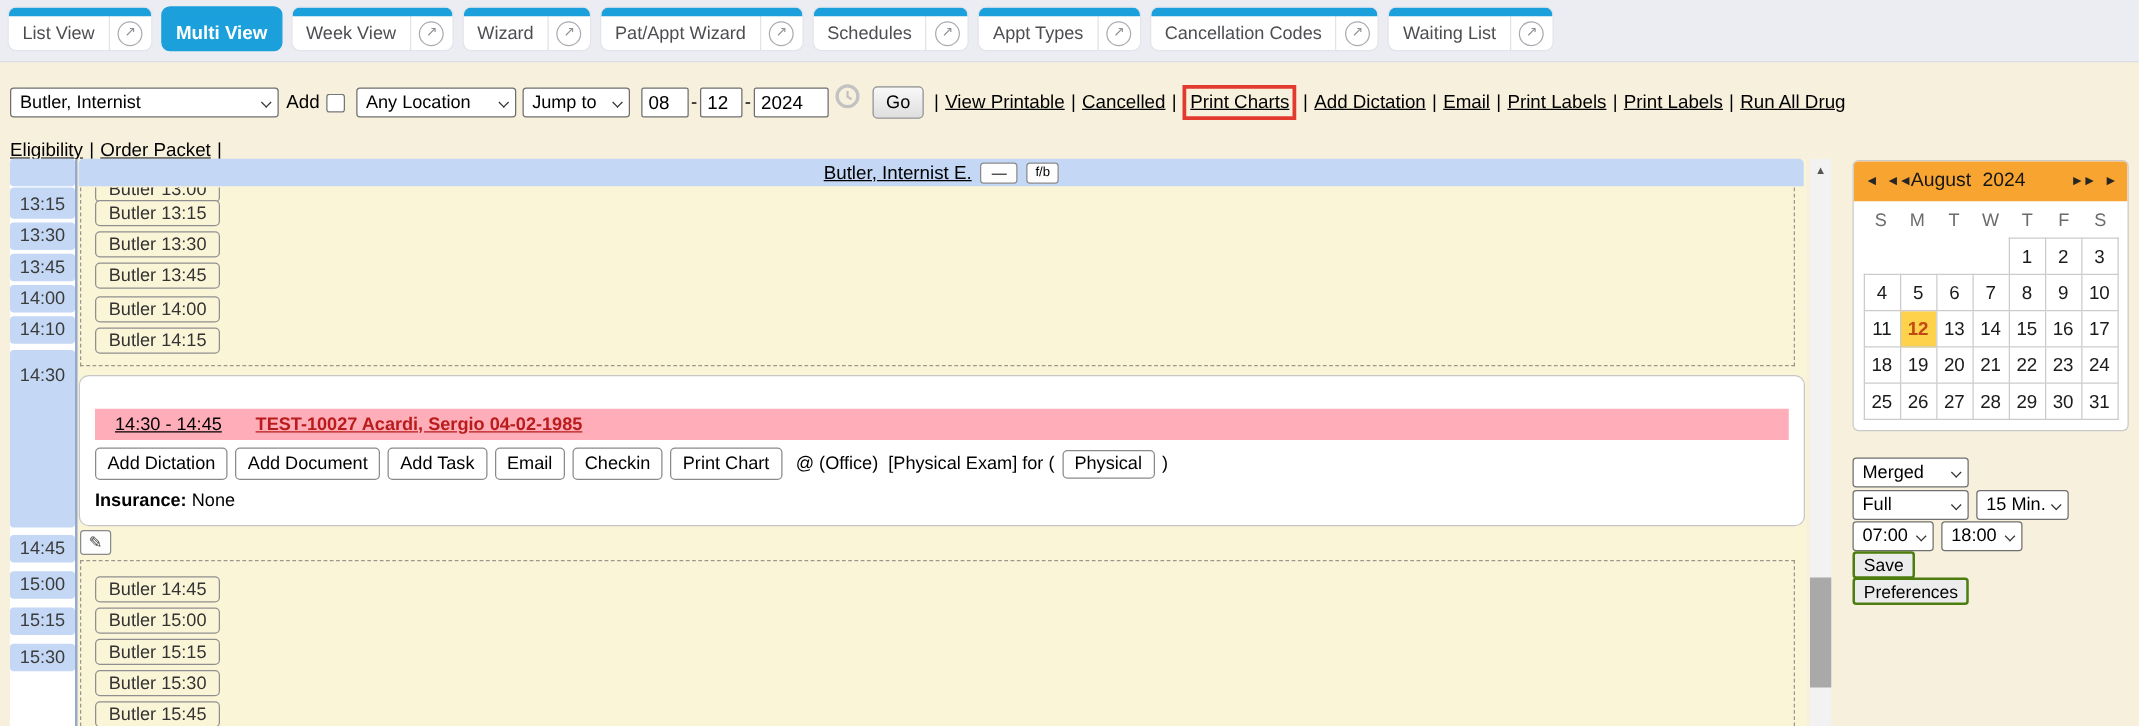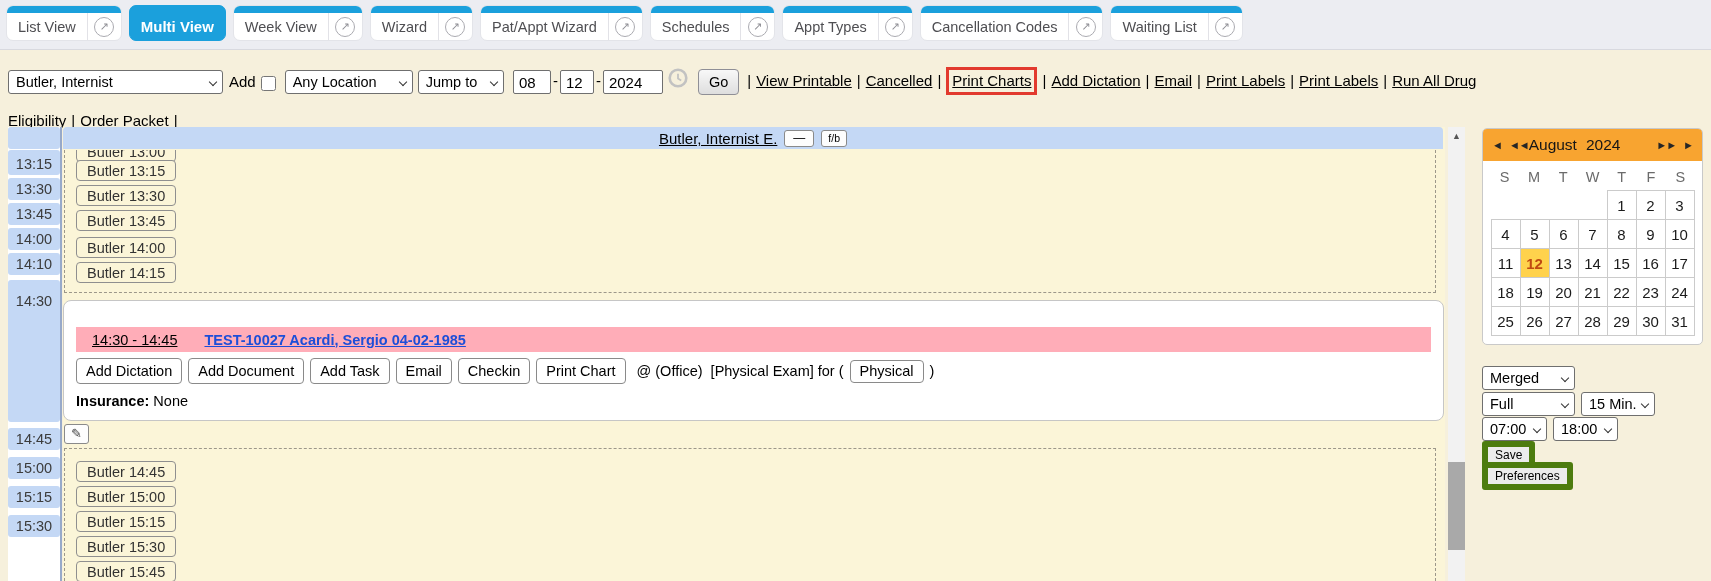--- a/index.html
+++ b/index.html
@@ -66,21 +66,21 @@
   .dashedblock.bottom-open{border-bottom:none}
   .slotbtn{position:absolute;left:11px;height:21px;background:var(--schedule_bg);border:1px solid #8F8F8F;
            border-radius:4px;font-size:14.5px;color:#333;padding:0 10px;line-height:18px;
            font-family:inherit;cursor:pointer;white-space:nowrap}
 
   
   .appt{position:absolute;left:63px;top:300px;width:1381px;height:121px;background:#fff;
         border:1px solid #C6C6C6;border-radius:8px;padding:26px 12px 0 12px}
   .pinkbar{height:25px;background:var(--appointment_pink);display:flex;align-items:center;padding-left:16px}
   .appt-time{font-size:14.5px;color:#000;text-decoration:underline;cursor:pointer}
-  .appt-patient{font-size:14.5px;font-weight:bold;color:#1d4ed8;text-decoration:underline;margin-left:27px;cursor:pointer}
+  .appt-patient{font-size:14.5px;font-weight:bold;color:#b91c1c;text-decoration:underline;margin-left:27px;cursor:pointer}
   .apptrow{margin-top:6px;display:flex;align-items:center;gap:6px;font-size:14.5px}
   .apptbtn{height:26px;background:#fff;border:1px solid #8A8A8A;border-radius:4px;font-size:14.5px;
            padding:0 9px;font-family:inherit;cursor:pointer;white-space:nowrap}
   .apptbtn.small{height:23px}
   .loctext{margin-left:5px;white-space:pre}
   .insline{margin-top:9px;font-size:14.5px}
   .insline b{font-weight:bold}
 
   .editbtn{position:absolute;left:64px;top:424px;width:25px;height:20px;background:#FDFDFD;
            border:1px solid #8A8A8A;border-radius:3px;font-size:13px;line-height:16px;text-align:center;
@@ -103,22 +103,22 @@
   .dowrow{display:flex;padding:8px 7px 3px 7px}
   .dow{flex:1;text-align:center;font-size:14.5px;color:#6B6B6B}
   .calgrid{border-collapse:collapse;margin:2px auto 8px auto}
   .calgrid td{width:29px;height:29px;border:1px solid #CBCBCB;text-align:center;font-size:15px;
               color:#1B1B1B;cursor:pointer}
   .calgrid td.empty{border:none;cursor:default}
   .calgrid td.sel{background:var(--selected_day_bg);color:var(--selected_day_text);font-weight:bold}
 
   
   .pctl{position:absolute}
-  .pbtn{position:absolute;background:#ECECEC;border:6px solid #4d7c0f;border-radius:3px;
-        font-size:12px;font-family:inherit;padding:1px 7px;cursor:pointer}
+  .pbtn{position:absolute;background:#ECECEC;border:2px solid #4d7c0f;border-radius:3px;
+        font-size:14px;font-family:inherit;padding:1px 7px;cursor:pointer}
 </style>
 </head>
 <body>
 
 <div class="tabbar" id="tabbar">
     <div class="tab">
       <span class="tab-label">List View</span>
       <span class="tab-ext">
         <span class="ext-circle">↗</span>
       </span>

